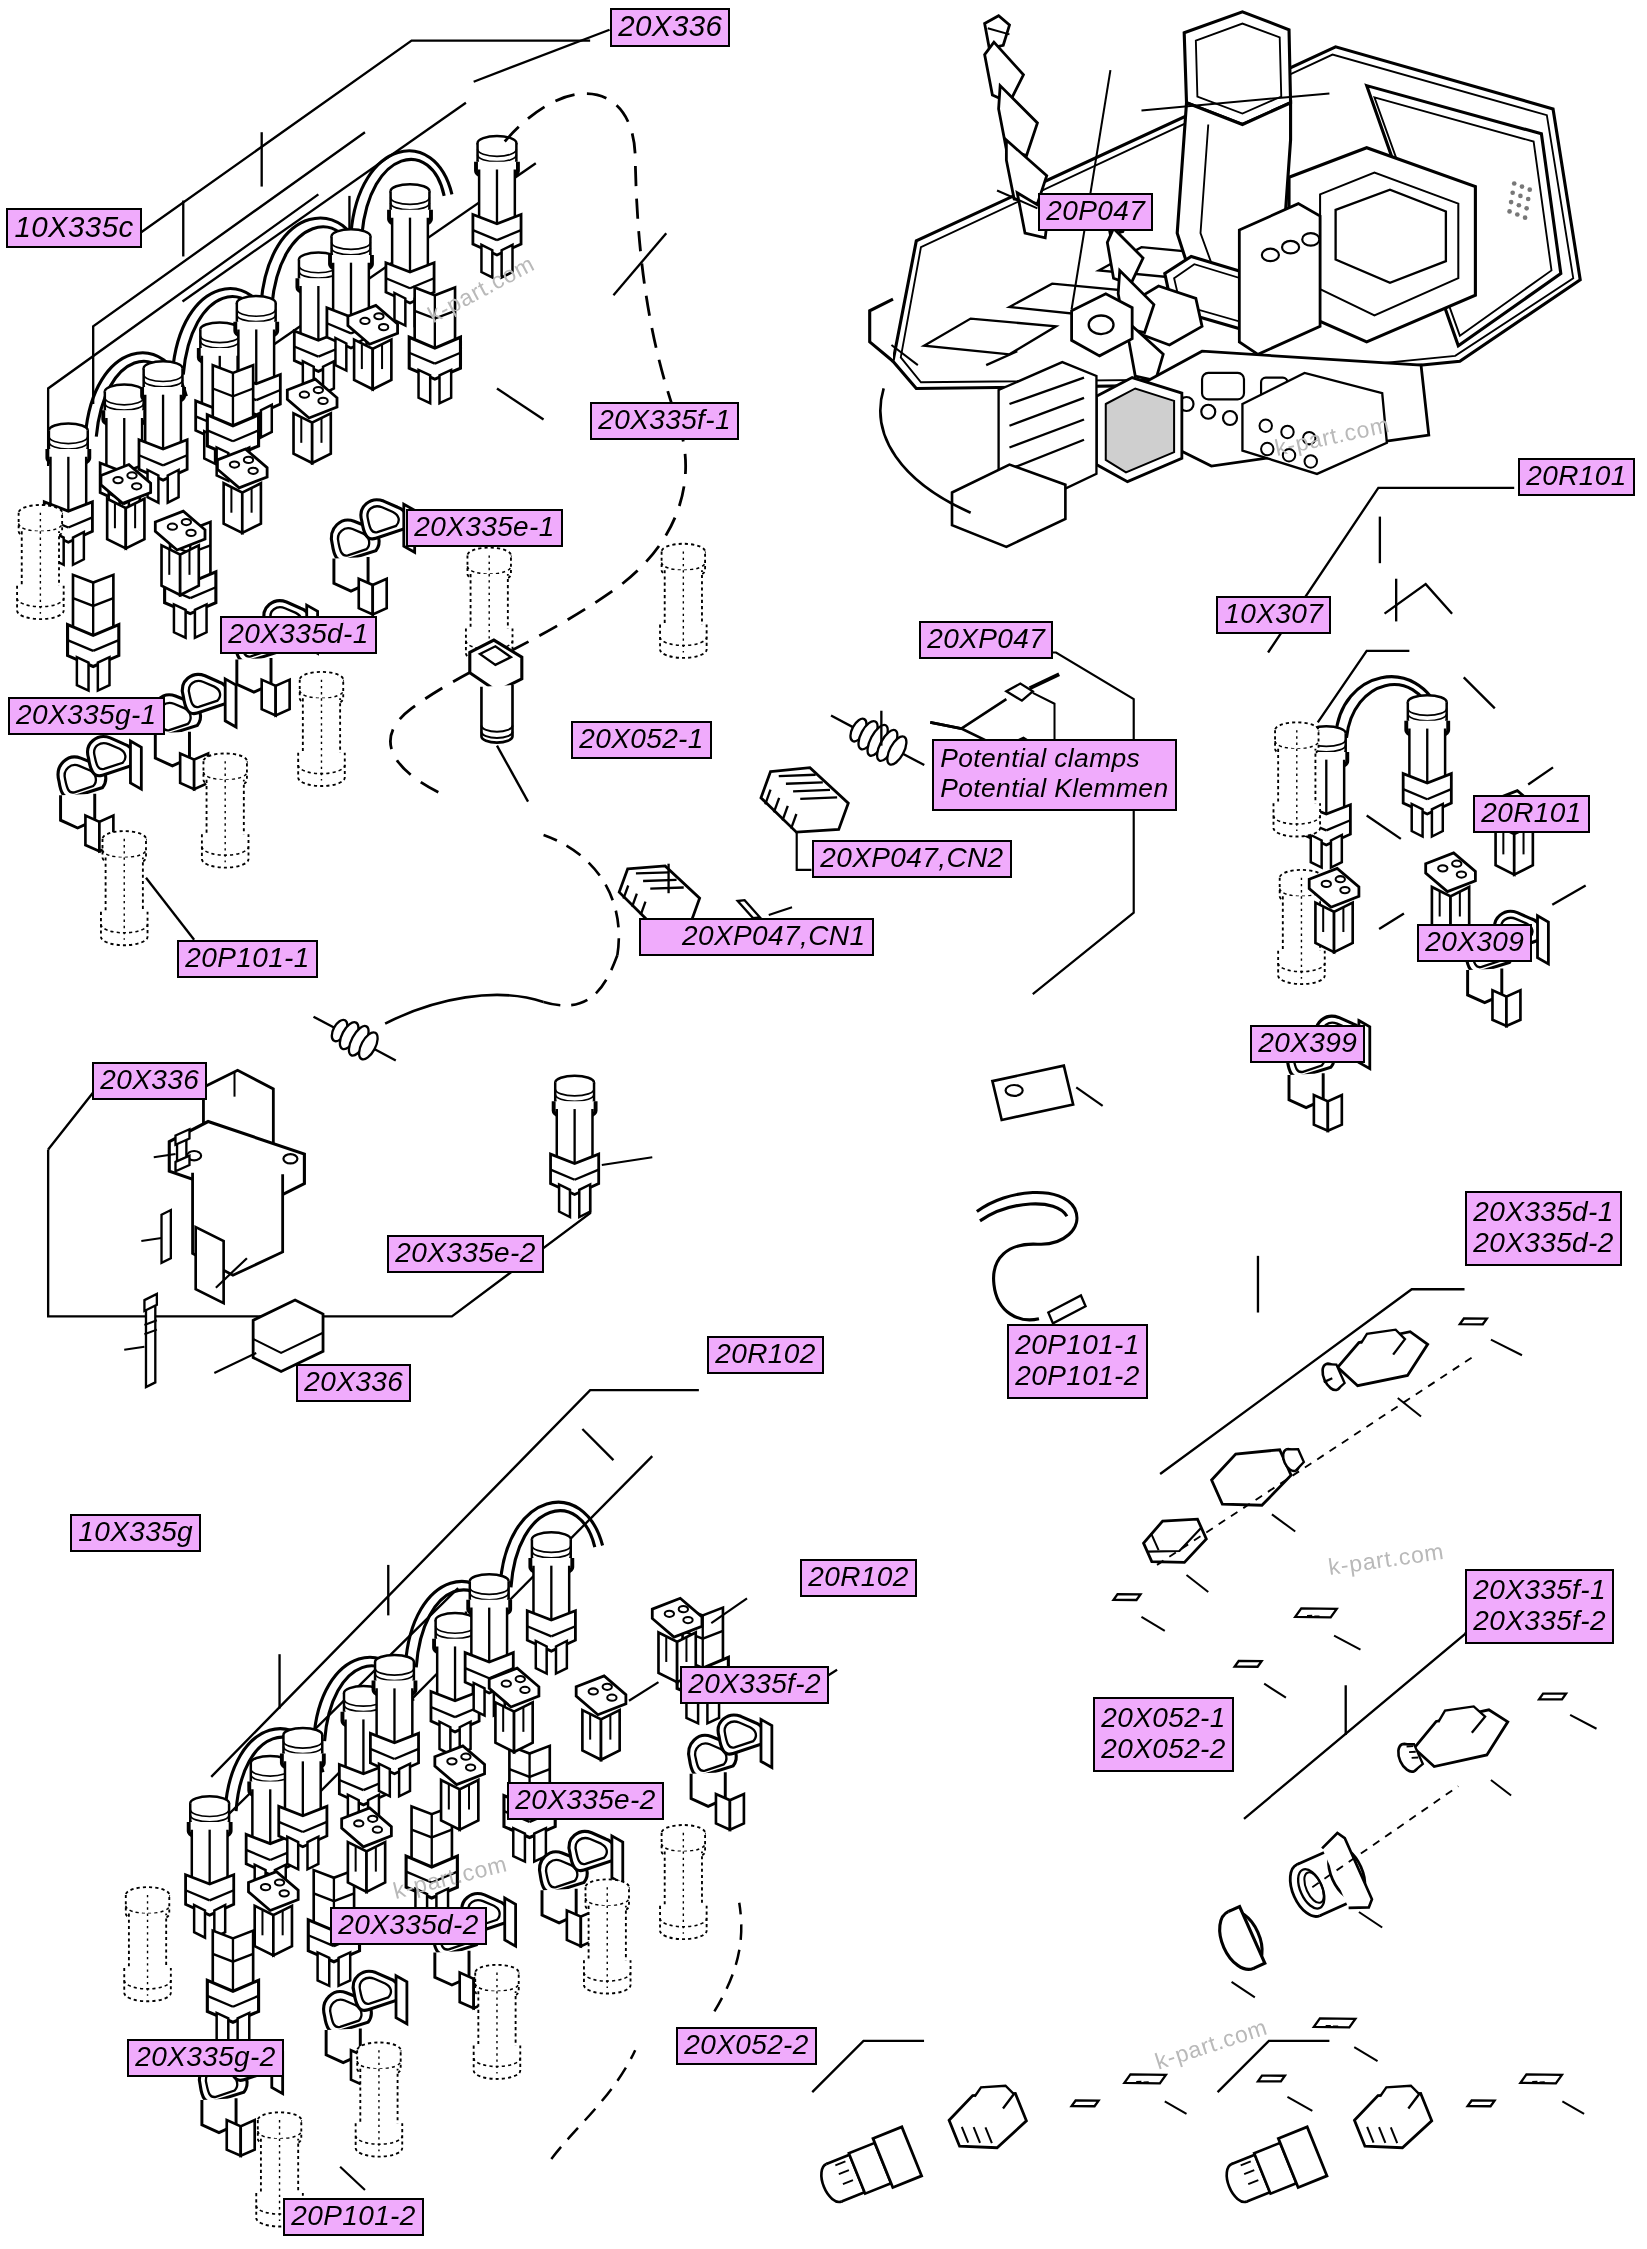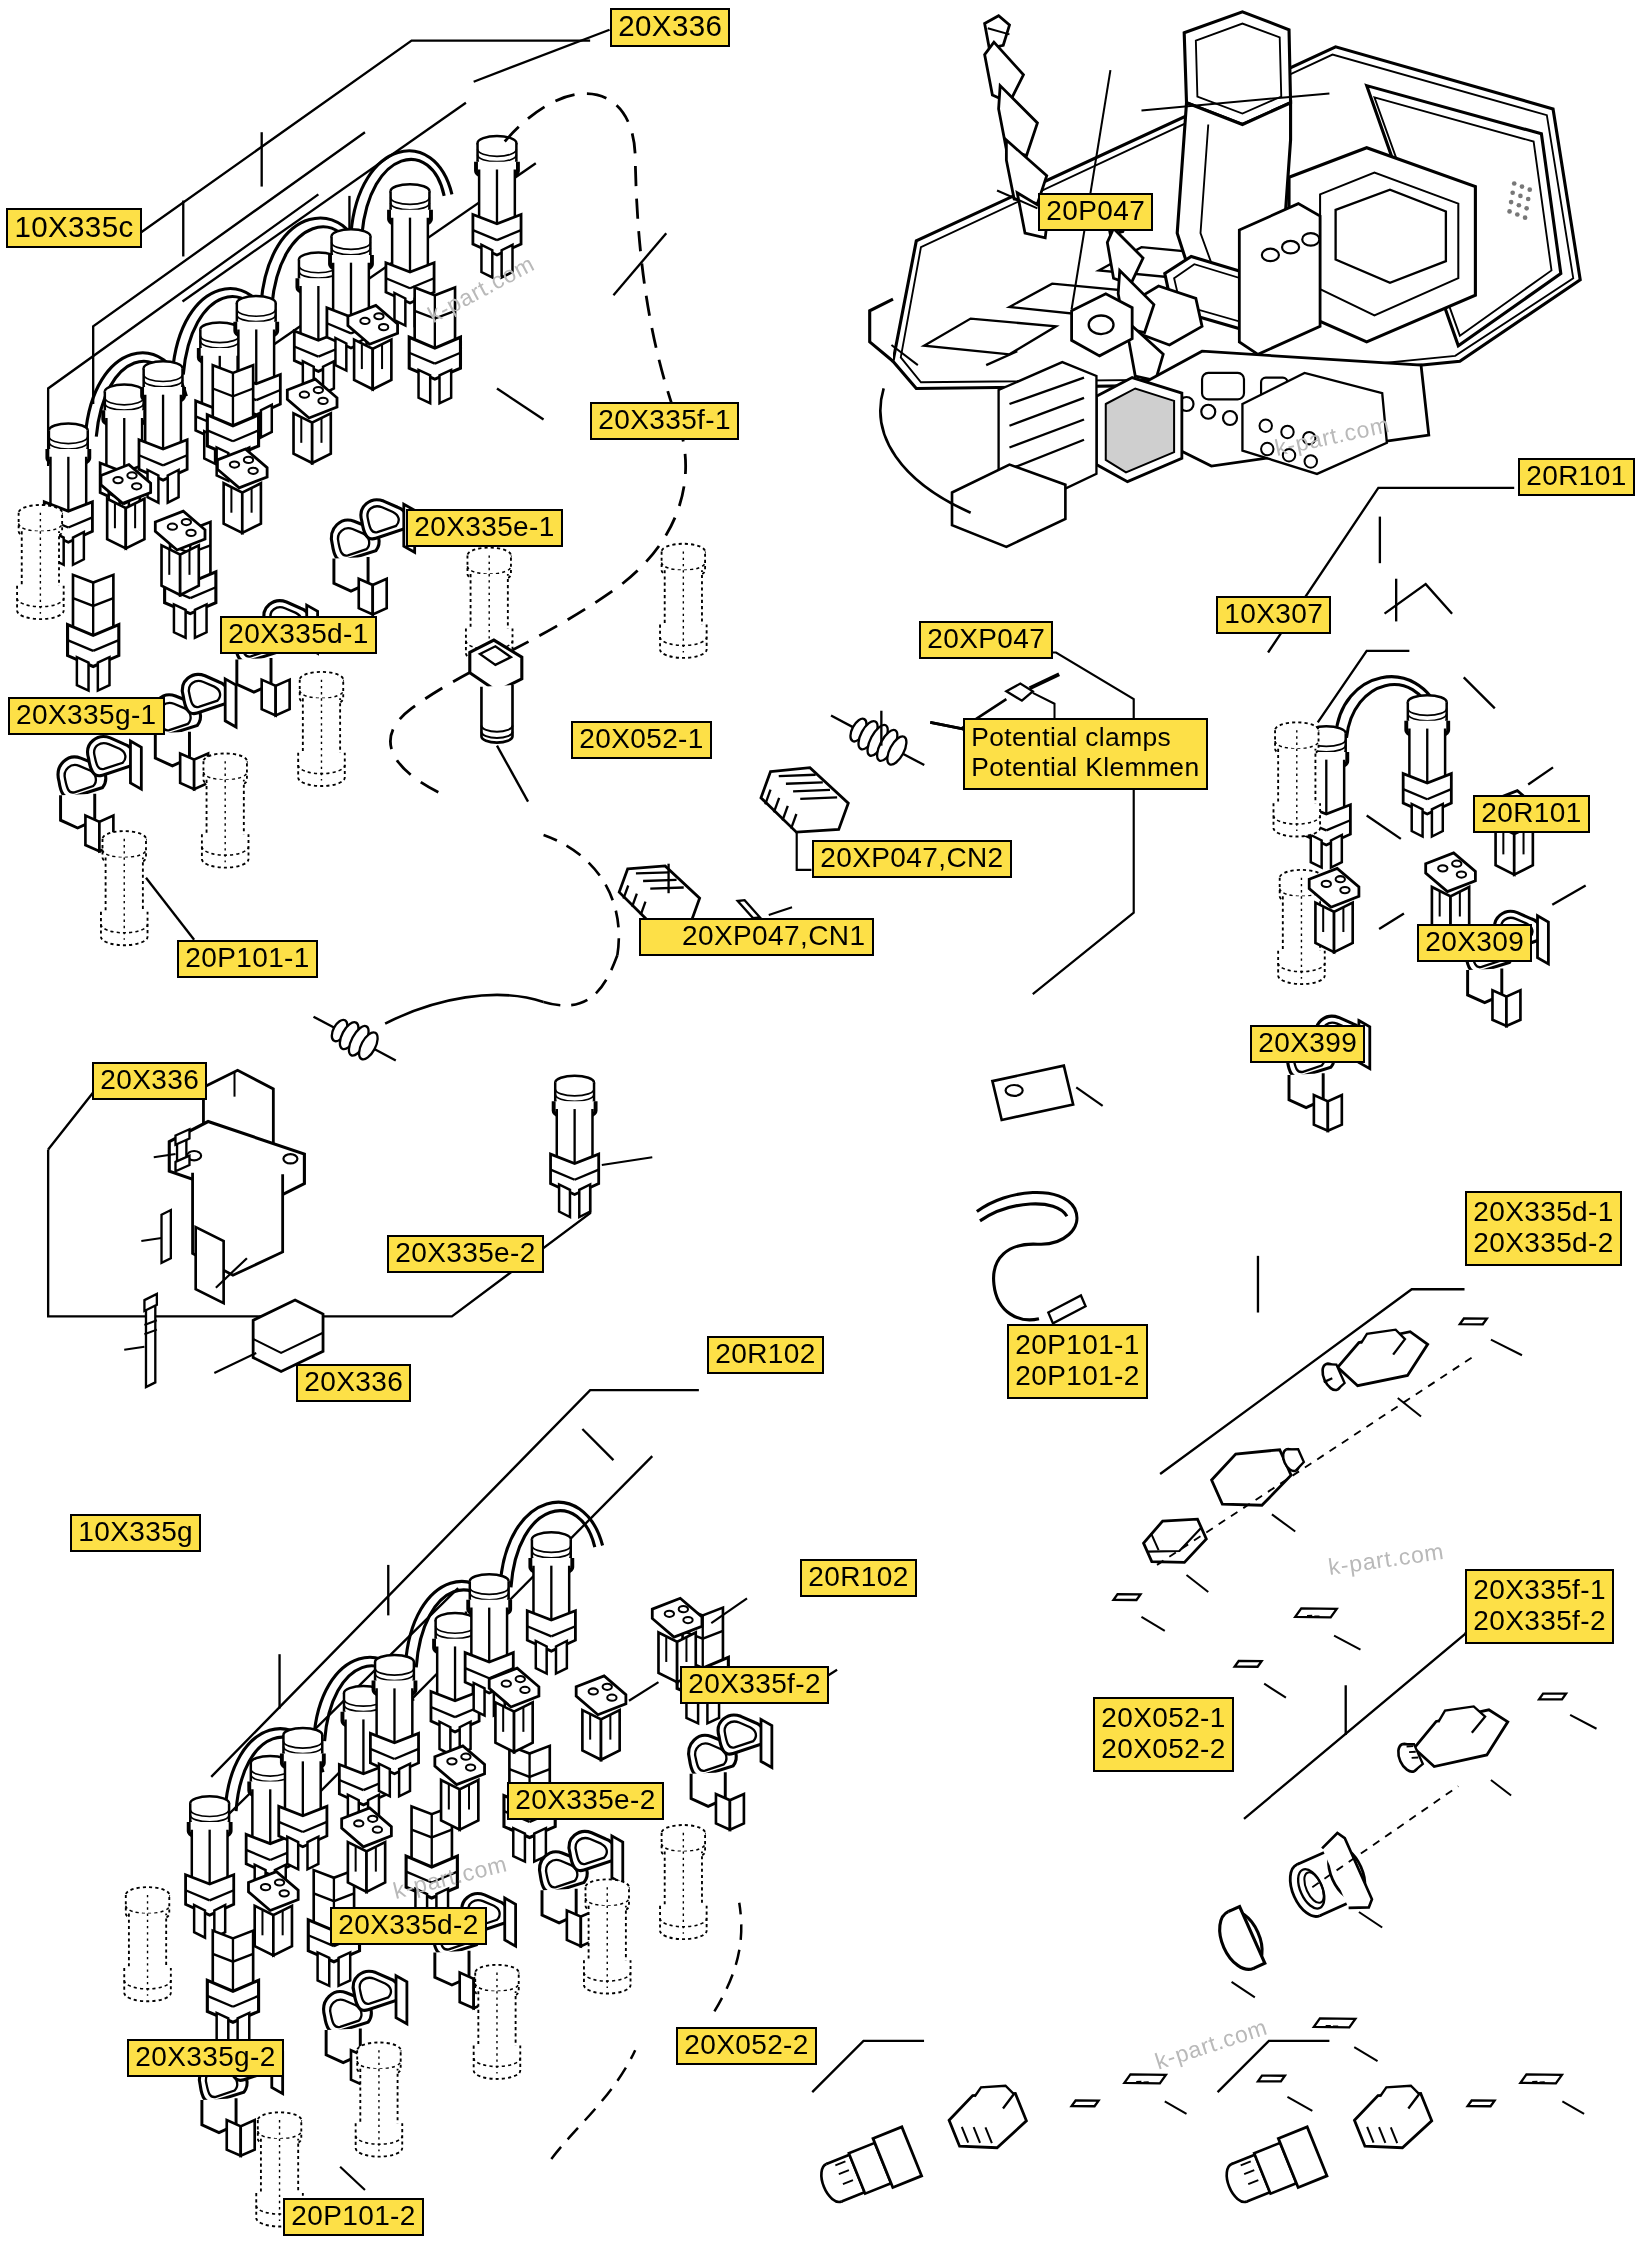--- a/index.html
+++ b/index.html
@@ -10,30 +10,31 @@
     width:1647px;
     height:2250px;
     background:#ffffff;
     overflow:hidden;
   }
   #art{position:absolute;left:0;top:0;width:1647px;height:2250px;}
   
   .lbl{
     position:absolute;
     border:2.3px solid #000;
-    background:#fde047;
+    background:#f0abfc;
     color:#000;
     font-family:"Liberation Sans",sans-serif;
     font-weight:400;
     letter-spacing:0.4px;
     line-height:1.02;
     padding:1.6px 6.2px 3.9px 6.2px;
     white-space:nowrap;
     box-sizing:border-box;
     z-index:40;
+    font-style:italic;
   }
   .lbl.s38{font-size:29.5px;}
   .lbl.s36{font-size:28px;}
   .lbl.s34{font-size:26.4px;}
   .lbl.two{padding:3.1px 6.2px 5.4px 6.2px;}
   .lbl.two div{line-height:1.12;}
   .wm{
     position:absolute;
     color:#b9b9b9;
     font-family:"Liberation Sans",sans-serif;
@@ -855,21 +856,21 @@
   <div class="lbl s36" style="left:1038px;top:193px;">20P047</div>
   <div class="lbl s36" style="left:1518px;top:458px;">20R101</div>
   <div class="lbl s36" style="left:590px;top:402px;">20X335f-1</div>
   <div class="lbl s36" style="left:406px;top:509px;">20X335e-1</div>
   <div class="lbl s36" style="left:1216px;top:596px;">10X307</div>
   <div class="lbl s36" style="left:220px;top:616px;">20X335d-1</div>
   <div class="lbl s36" style="left:919px;top:621px;text-align:right;">20XP047</div>
   <div class="lbl s36" style="left:7.8px;top:697px;">20X335g-1</div>
   <div class="lbl s36" style="left:571px;top:721px;">20X052-1</div>
 
-  <div class="lbl s34 two" style="left:932px;top:718px;margin-left:31px;">
+  <div class="lbl s34 two" style="left:932px;top:739px;">
     <div>Potential clamps</div>
     <div>Potential Klemmen</div>
   </div>
 
   <div class="lbl s36" style="left:1473px;top:795px;">20R101</div>
   <div class="lbl s36" style="left:812px;top:840px;">20XP047,CN2</div>
   <div class="lbl s36" style="left:1417px;top:924px;">20X309</div>
   <div class="lbl s36" style="left:639px;top:918px;padding-left:41px;">20XP047,CN1</div>
   <div class="lbl s36" style="left:177px;top:940px;">20P101-1</div>
   <div class="lbl s36" style="left:1250px;top:1025px;">20X399</div>

